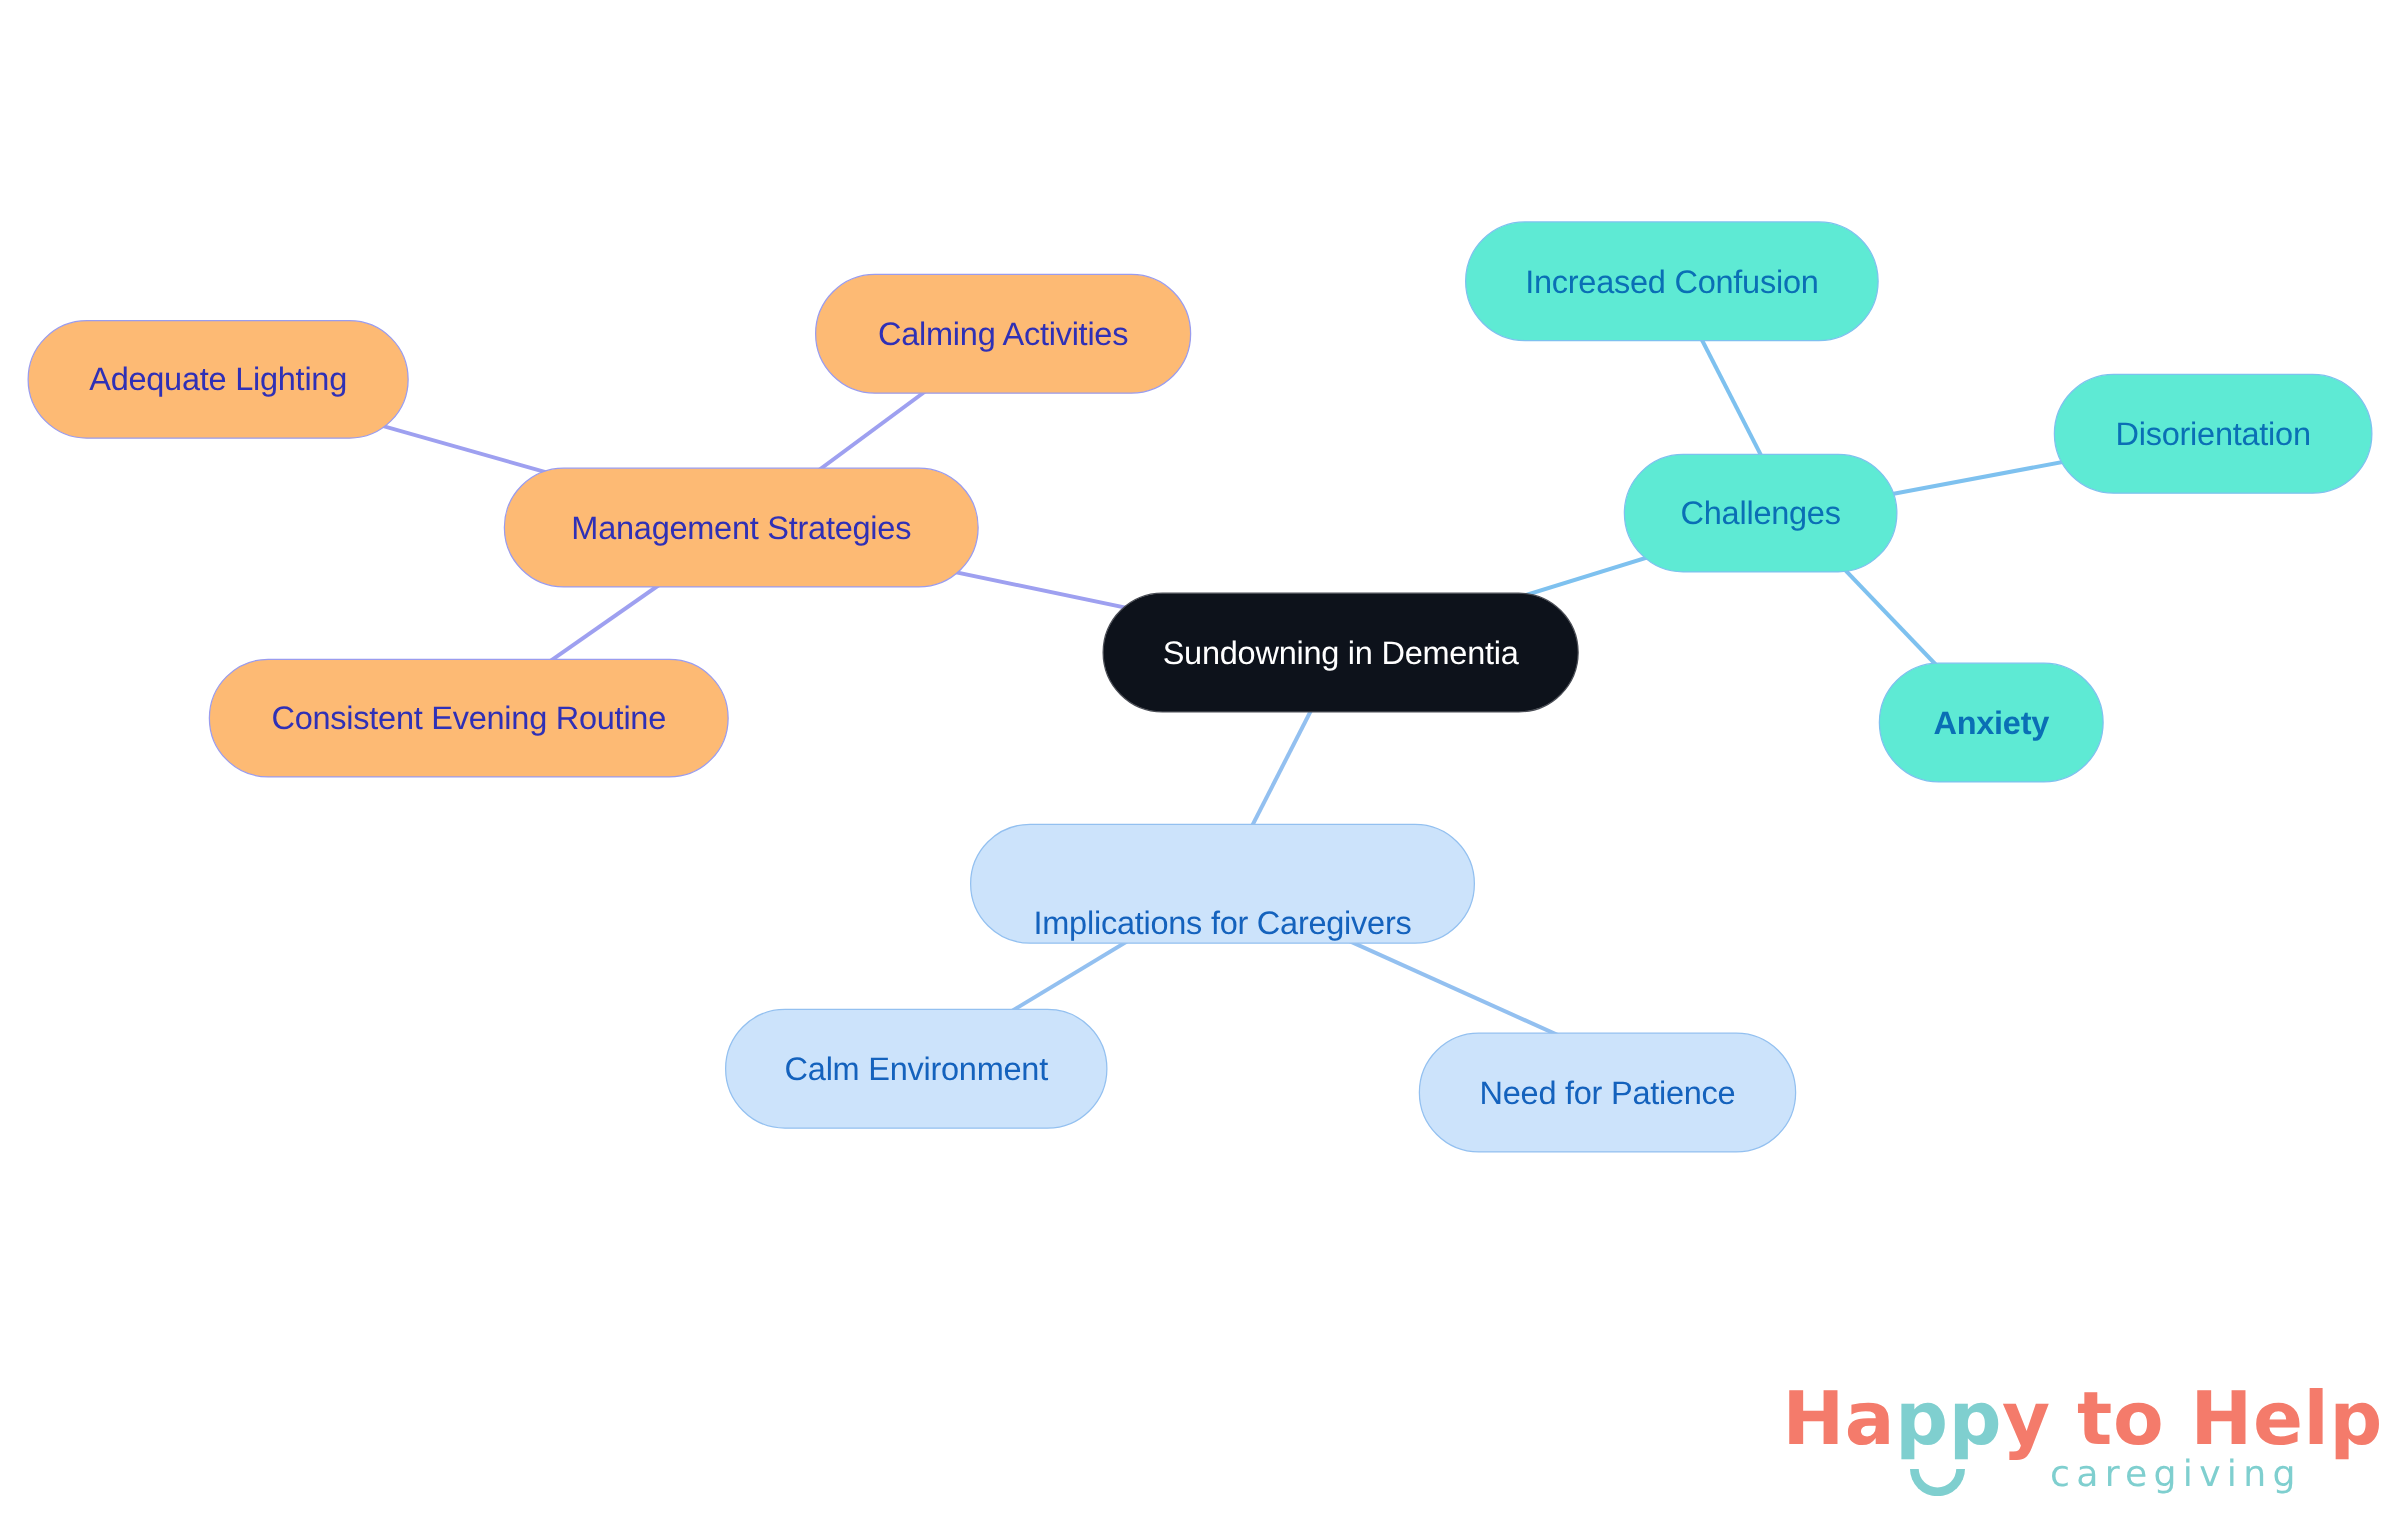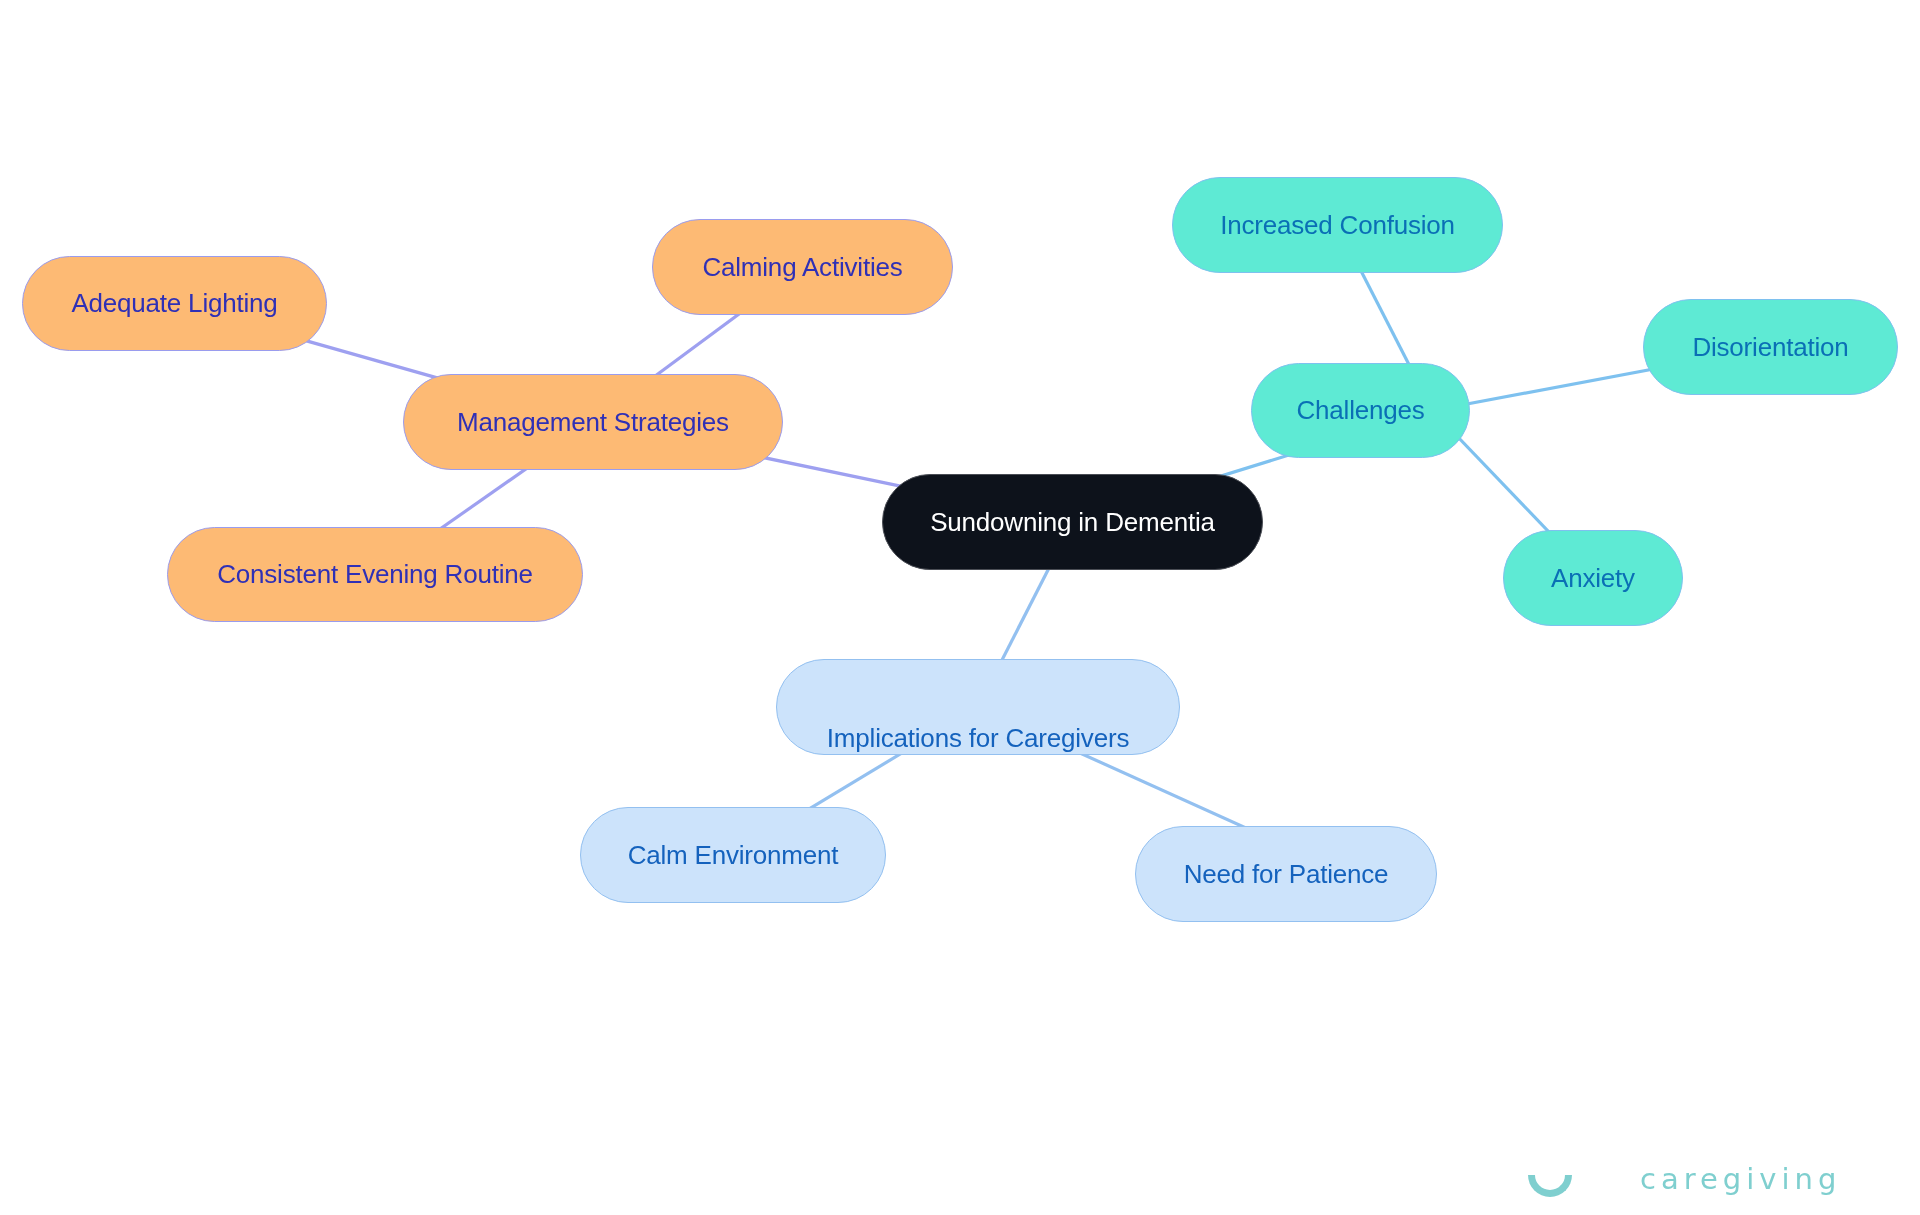--- a/index.html
+++ b/index.html
@@ -68,40 +68,43 @@
   <div class="node purple" style="left: 652px; top: 219px; width: 301px; height: 96px;">
     <span>Calming Activities</span>
   </div>
   <div class="node purple" style="left: 22px; top: 256px; width: 305px; height: 95px;">
     <span>Adequate Lighting</span>
   </div>
   <div class="node purple" style="left: 167px; top: 527px; width: 416px; height: 95px;">
     <span>Consistent Evening Routine</span>
   </div>
 
-  <div class="node sky" style="left: 1251px; top: 363px; width: 219px; height: 95px;">
+  <div class="node sky" style="left: 1299px; top: 363px; width: 219px; height: 95px;">
     <span>Challenges</span>
   </div>
   <div class="node sky" style="left: 1172px; top: 177px; width: 331px; height: 96px;">
     <span>Increased Confusion</span>
   </div>
   <div class="node sky" style="left: 1643px; top: 299px; width: 255px; height: 96px; justify-content: center;">
     <span>Disorientation</span>
   </div>
-  <div class="node sky" style="left: 1503px; top: 530px; width: 180px; height: 96px;">
+  <div class="node sky" style="left: 1503px; top: 530px; width: 180px; height: 96px; font-weight: bold;">
     <span>Anxiety</span>
   </div>
 
   <div class="node pale" style="left: 776px; top: 659px; width: 404px; height: 96px; align-items: flex-end;">
     <span>Implications for Caregivers</span>
   </div>
   <div class="node pale" style="left: 580px; top: 807px; width: 306px; height: 96px;">
     <span>Calm Environment</span>
   </div>
   <div class="node pale" style="left: 1135px; top: 798px; width: 302px; height: 96px; margin-top: 28px;">
     <span>Need for Patience</span>
   </div>
 </div>
 
 <div class="logo">
+  <div class="logo-main">
+    <span class="c">Ha</span><span class="t">pp</span><span class="c">y to Help</span>
+  </div>
   <div class="smile"></div>
   <div class="logo-sub">caregiving</div>
 </div>
 
 </body></html>

